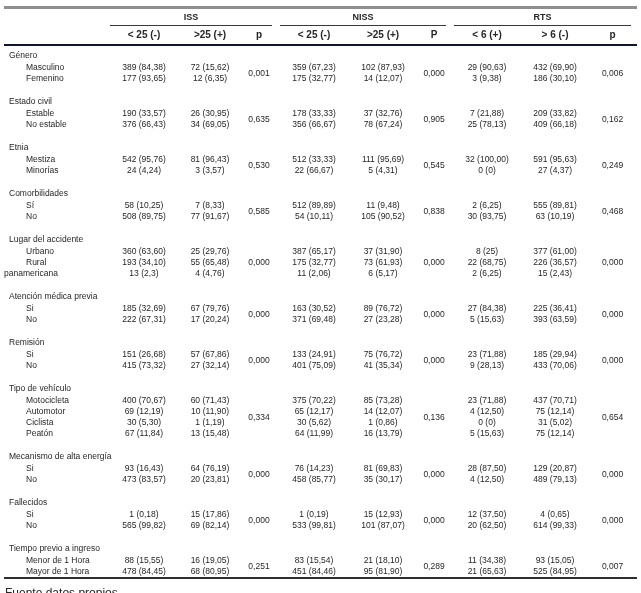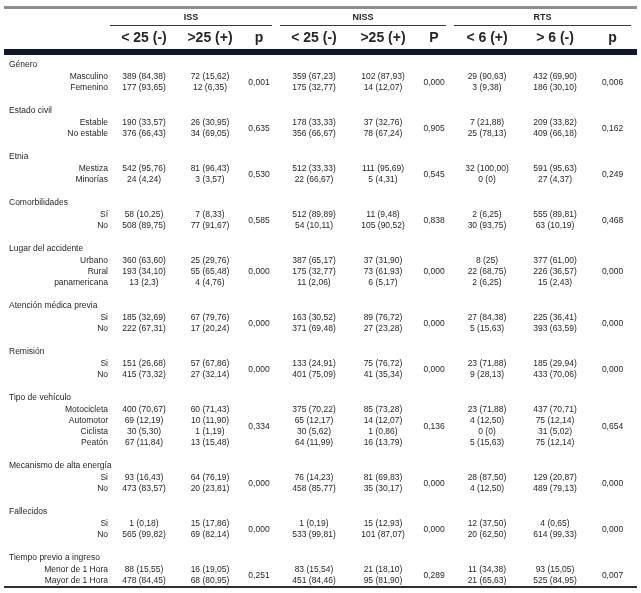--- a/index.html
+++ b/index.html
@@ -39,24 +39,24 @@
     vertical-align: bottom;
   }
   .spanner {
     text-align: center;
     border-bottom: 1px solid #3a3a3a;
     padding-bottom: 3px;
     margin: 0 6px 0 2px;
   }
   tr.sub-hdr th {
     font-weight: bold;
-    font-size: 14px;
+    font-size: 10px;
     text-align: center;
     padding: 3px 0 4px 0;
-    border-bottom: 6px solid #0f172a;
+    border-bottom: 2px solid #0f172a;
     white-space: nowrap;
   }
   
   td {
     padding: 0;
     height: 11px;
     line-height: 11px;
     font-size: 8.5px;
     text-align: center;
     white-space: nowrap;
@@ -64,21 +64,21 @@
   }
   td.grp-label {
     text-align: left;
     padding: 12px 0 1px 5px;
     height: auto;
   }
   td.grp-label.first {
     padding-top: 4px;
   }
   td.row-label {
-    text-align: right;
+    text-align: left;
     padding-left: 22px;
   }
   td.row-label.flush {
     padding-left: 0;
     margin-left: 44px;
   }
   td.pval {
     vertical-align: middle;
   }
   

